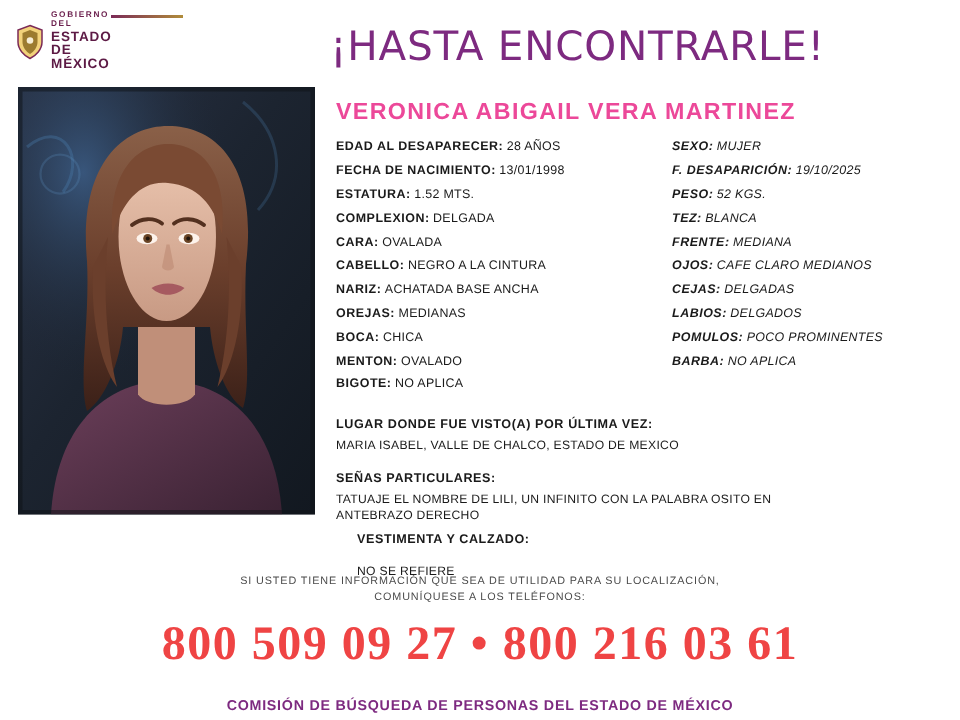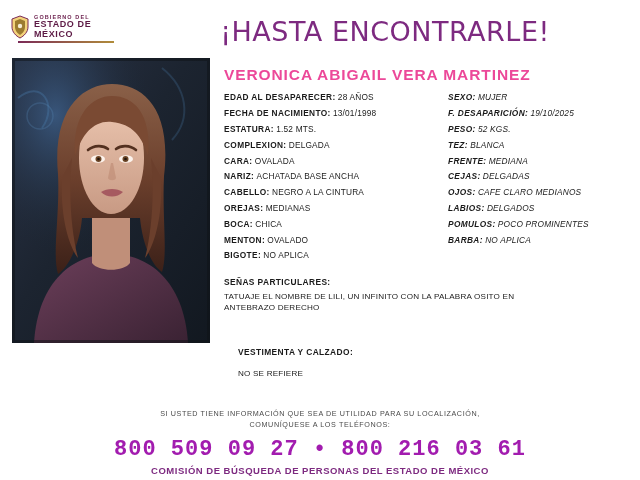--- a/index.html
+++ b/index.html
@@ -22,22 +22,22 @@
     height: 58px;
   }
   .logo {
     position: absolute;
     left: 10px;
     top: 8px;
     width: 112px;
     height: 42px;
     background: #ffffff;
     display: flex;
-    flex-direction: column;
-    align-items: center;
+    flex-direction: row;
+    align-items: flex-start;
     justify-content: center;
   }
   .logo-mark {
     width: 100%;
     display: flex;
     align-items: center;
     justify-content: center;
     gap: 4px;
   }
   .logo-shield {
@@ -179,28 +179,28 @@
     text-align: center;
   }
   .footer-note {
     font-size: 7.2px;
     color: #4a4a4a;
     letter-spacing: 0.6px;
     line-height: 1.5;
   }
   .phones {
     margin-top: 6px;
-    font-size: 22px;
-    font-weight: bold;
-    color: #a21caf;
+    font-size: 32px;
+    font-weight: bold;
+    color: #ef4444;
     letter-spacing: 1px;
-    font-family: Liberation Mono, monospace;
+    font-family: Liberation Serif, serif;
   }
   .commission {
-    margin-top: 3px;
+    margin-top: 18px;
     font-size: 9.5px;
     font-weight: bold;
     color: #7d2a80;
     letter-spacing: 0.5px;
   }
 </style>
 </head>
 <body>
 
 <div class="header">
@@ -313,26 +313,26 @@
         </div>
         <div class="field">
           <span class="lbl">COMPLEXION:</span>
           <span class="val">DELGADA</span>
         </div>
         <div class="field">
           <span class="lbl">CARA:</span>
           <span class="val">OVALADA</span>
         </div>
         <div class="field">
+          <span class="lbl">CABELLO:</span>
+          <span class="val">NEGRO A LA CINTURA</span>
+        </div>
+        <div class="field">
           <span class="lbl">NARIZ:</span>
           <span class="val">ACHATADA BASE ANCHA</span>
-        </div>
-        <div class="field">
-          <span class="lbl">CABELLO:</span>
-          <span class="val">NEGRO A LA CINTURA</span>
         </div>
         <div class="field">
           <span class="lbl">OREJAS:</span>
           <span class="val">MEDIANAS</span>
         </div>
         <div class="boca-row">
           <div class="field" style="margin:0">
             <span class="lbl">BOCA:</span>
             <span class="val">CHICA</span>
           </div>
@@ -362,42 +362,46 @@
         </div>
         <div class="field">
           <span class="lbl">TEZ:</span>
           <span class="val">BLANCA</span>
         </div>
         <div class="field">
           <span class="lbl">FRENTE:</span>
           <span class="val">MEDIANA</span>
         </div>
         <div class="field">
+          <span class="lbl">OJOS:</span>
+          <span class="val">CAFE CLARO MEDIANOS</span>
+        </div>
+        <div class="field">
           <span class="lbl">CEJAS:</span>
           <span class="val">DELGADAS</span>
         </div>
         <div class="field">
-          <span class="lbl">OJOS:</span>
-          <span class="val">CAFE CLARO MEDIANOS</span>
-        </div>
-        <div class="field">
           <span class="lbl">LABIOS:</span>
           <span class="val">DELGADOS</span>
         </div>
         <div class="field">
           <span class="lbl">POMULOS:</span>
           <span class="val">POCO PROMINENTES</span>
         </div>
         <div class="field">
           <span class="lbl">BARBA:</span>
           <span class="val">NO APLICA</span>
         </div>
       </div>
     </div>
 
+    <div class="block">
+      <div class="block-title">LUGAR DONDE FUE VISTO(A) POR ÚLTIMA VEZ:</div>
+      <div class="block-text">MARIA ISABEL, VALLE DE CHALCO, ESTADO DE MEXICO</div>
+    </div>
 
     <div class="block">
       <div class="block-title">SEÑAS PARTICULARES:</div>
       <div class="block-text">TATUAJE EL NOMBRE DE LILI, UN INFINITO CON LA PALABRA OSITO EN ANTEBRAZO DERECHO</div>
     </div>
   </div>
 </div>
 
 <div class="lower">
   <div class="block-title">VESTIMENTA Y CALZADO:</div>

